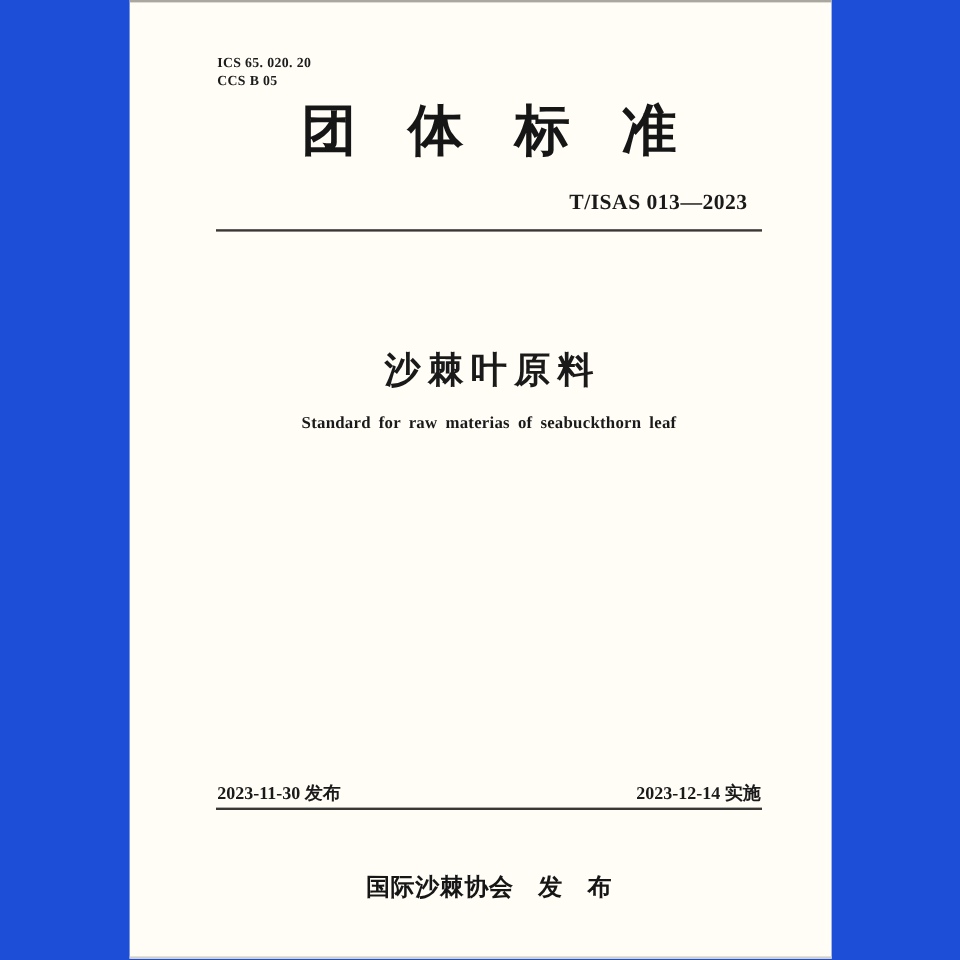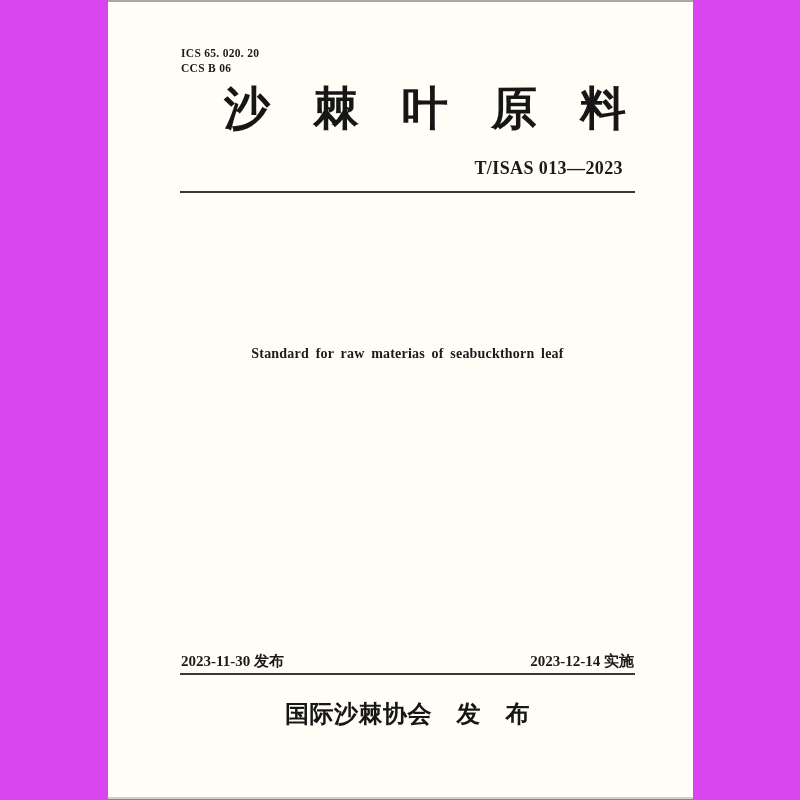--- a/index.html
+++ b/index.html
@@ -10,21 +10,21 @@
     width: 800px;
     height: 800px;
     position: relative;
     background: #ffffff;
     font-family: "Liberation Sans", sans-serif;
     overflow: hidden;
   }
   .photo-bg {
     position: absolute;
     inset: 0;
-    background: #d946ef;
+    background: #1d4ed8;
     padding-left: 8px;
   }
   .page {
     position: absolute;
     left: 108px;
     top: 0;
     width: 585px;
     height: 795px;
     background: #fffdf6;
     border-top: 2px solid #aaa7a1;
@@ -121,50 +121,51 @@
     display: flex;
     justify-content: space-between;
     font-family: "Liberation Serif", serif;
     font-weight: bold;
     font-size: 15px;
     color: #1a1a1a;
     white-space: nowrap;
   }
   .publisher {
     position: absolute;
-    top: 696px;
+    top: 724px;
     left: 0;
     right: 0;
     text-align: center;
     font-family: "Liberation Serif", serif;
     font-weight: bold;
-    font-size: 24px;
+    font-size: 20px;
     letter-spacing: 0.5px;
     white-space: nowrap;
     color: #161616;
   }
 </style>
 </head>
 <body>
 
 <div class="photo-bg">
   <div class="page">
     <div class="content">
 
       <div class="ics-block">
         <div>ICS 65. 020. 20</div>
-        <div>CCS B 06</div>
+        <div>CCS B 05</div>
       </div>
 
-      <div class="doc-type-title">沙棘叶原料</div>
+      <div class="doc-type-title">团体标准</div>
 
       <div class="std-number">T/ISAS 013—2023</div>
 
       <div class="rule rule-header"></div>
 
+      <div class="title-cn">沙棘叶原料</div>
 
       <div class="title-en">Standard for raw materias of seabuckthorn leaf</div>
 
       <div class="dates-row">
         <span>2023-11-30 发布</span>
         <span>2023-12-14 实施</span>
       </div>
 
       <div class="rule rule-footer"></div>
 

